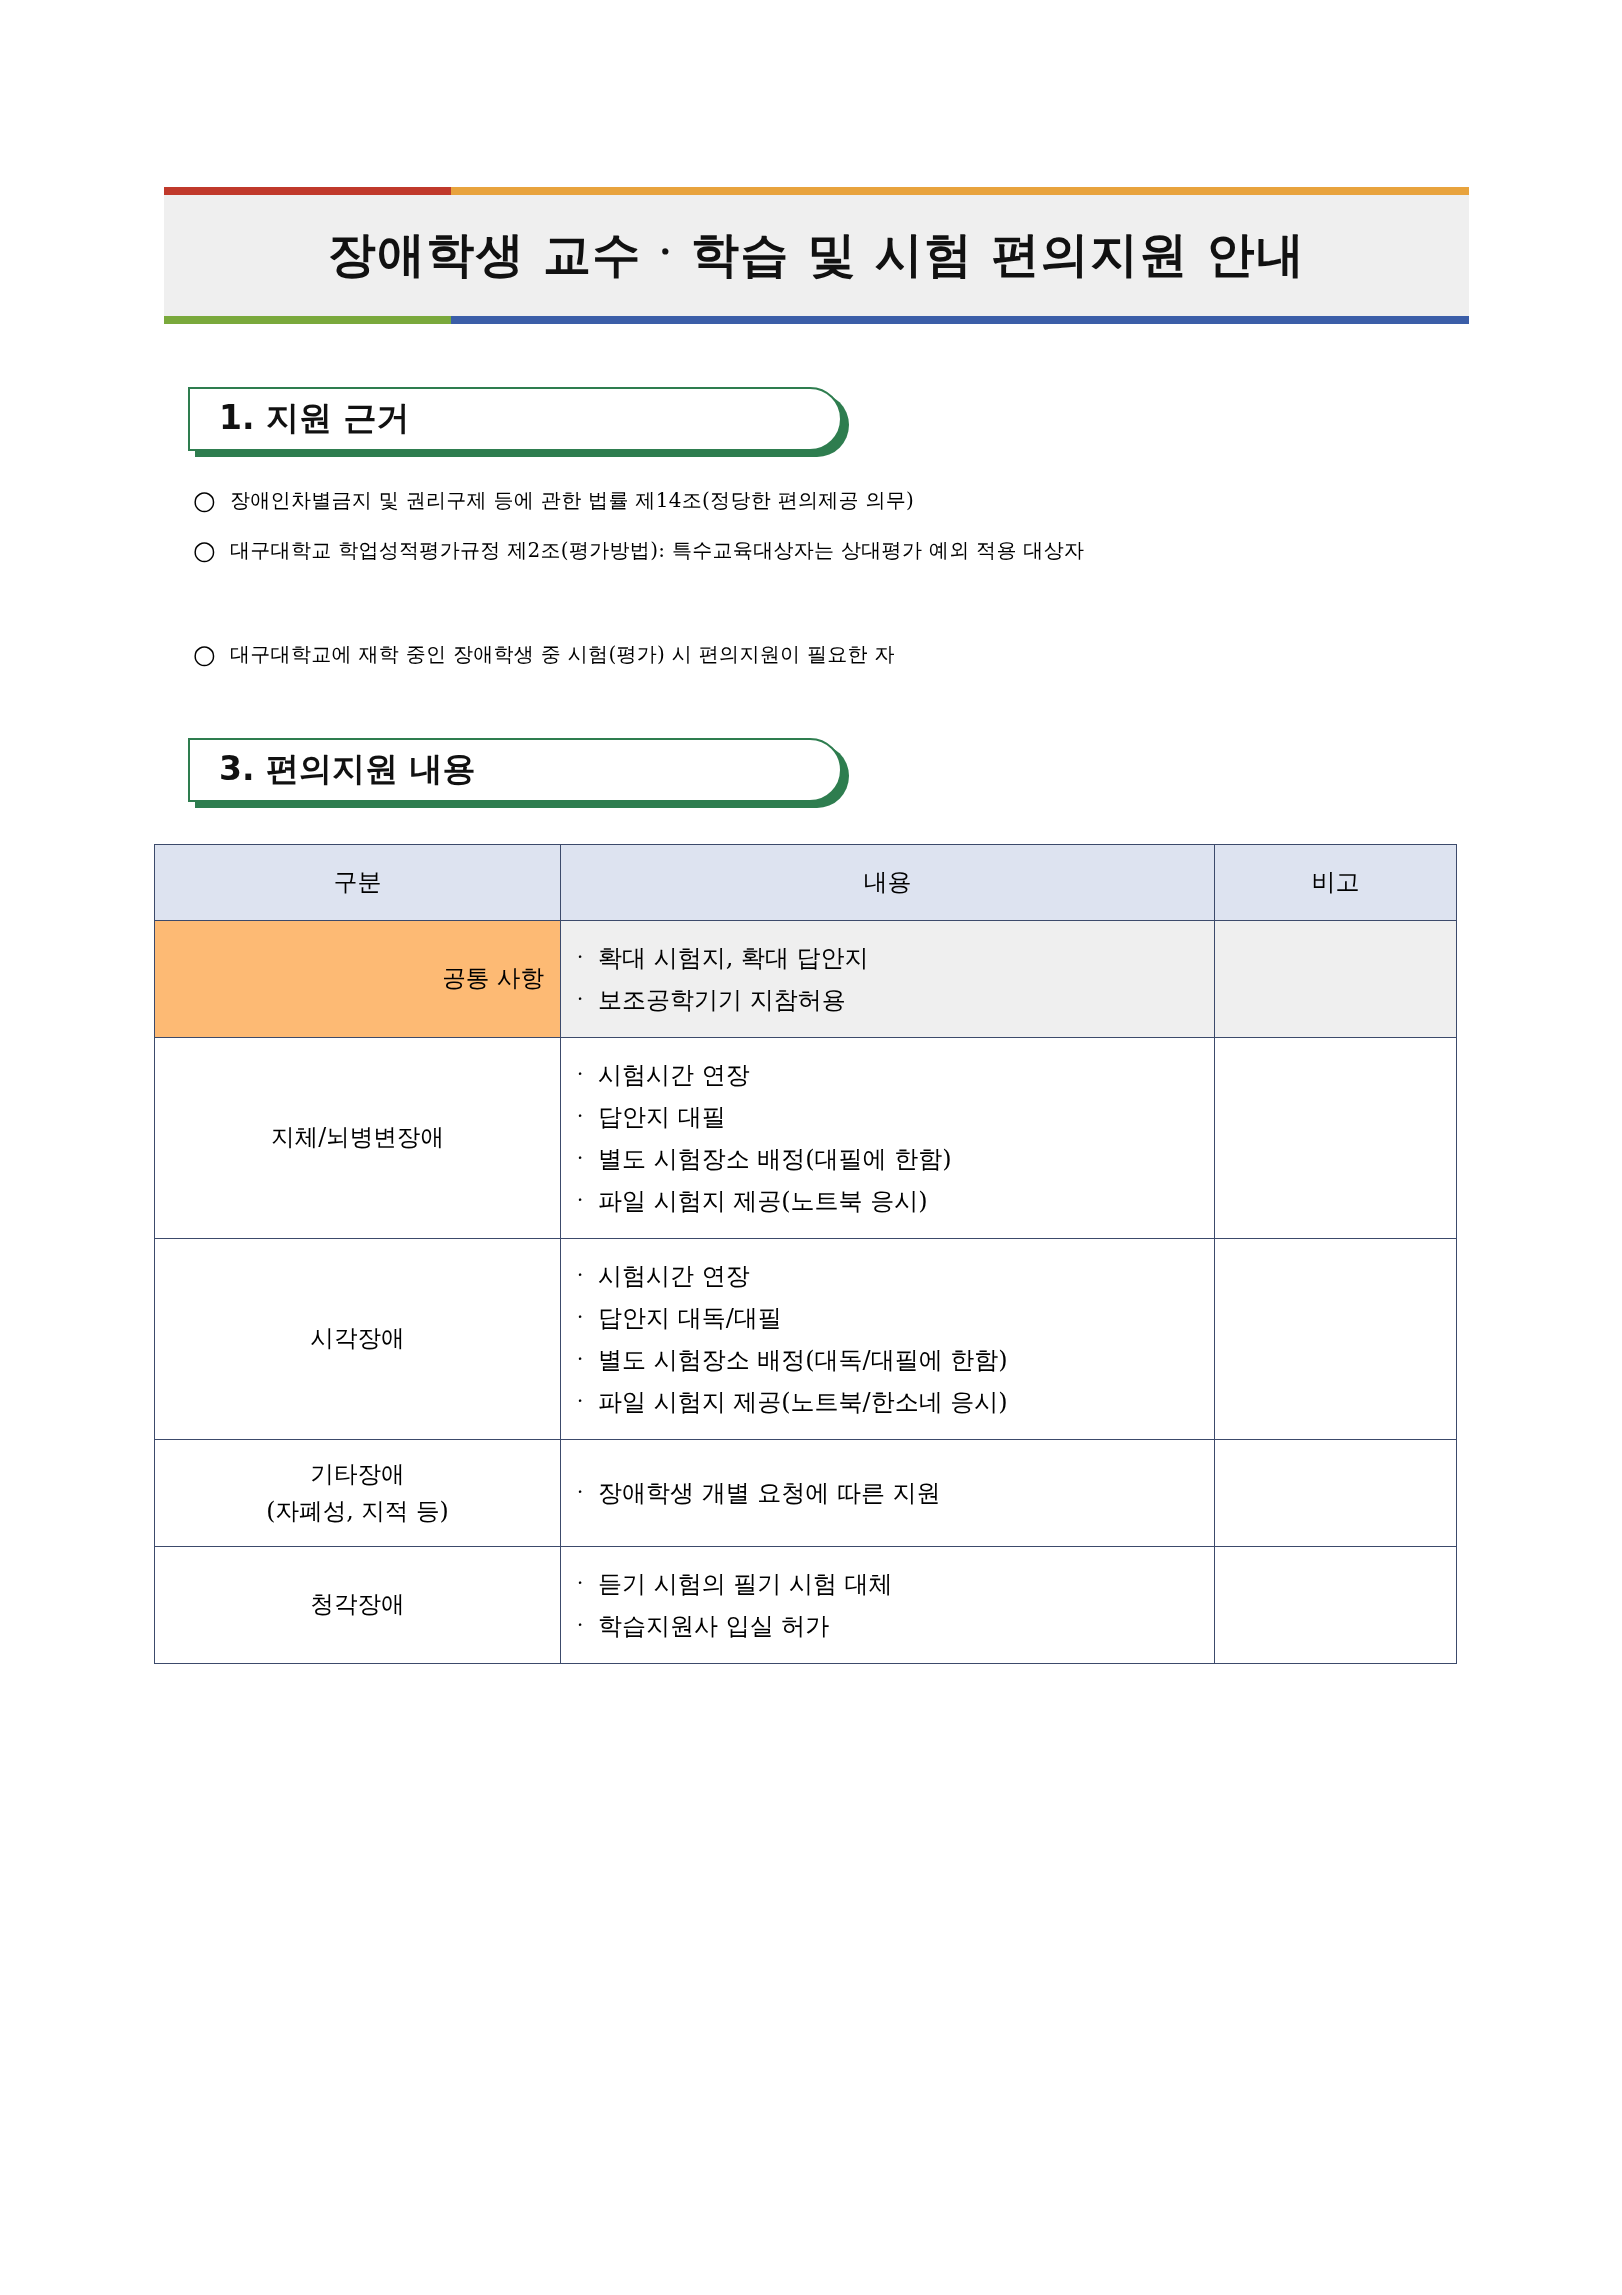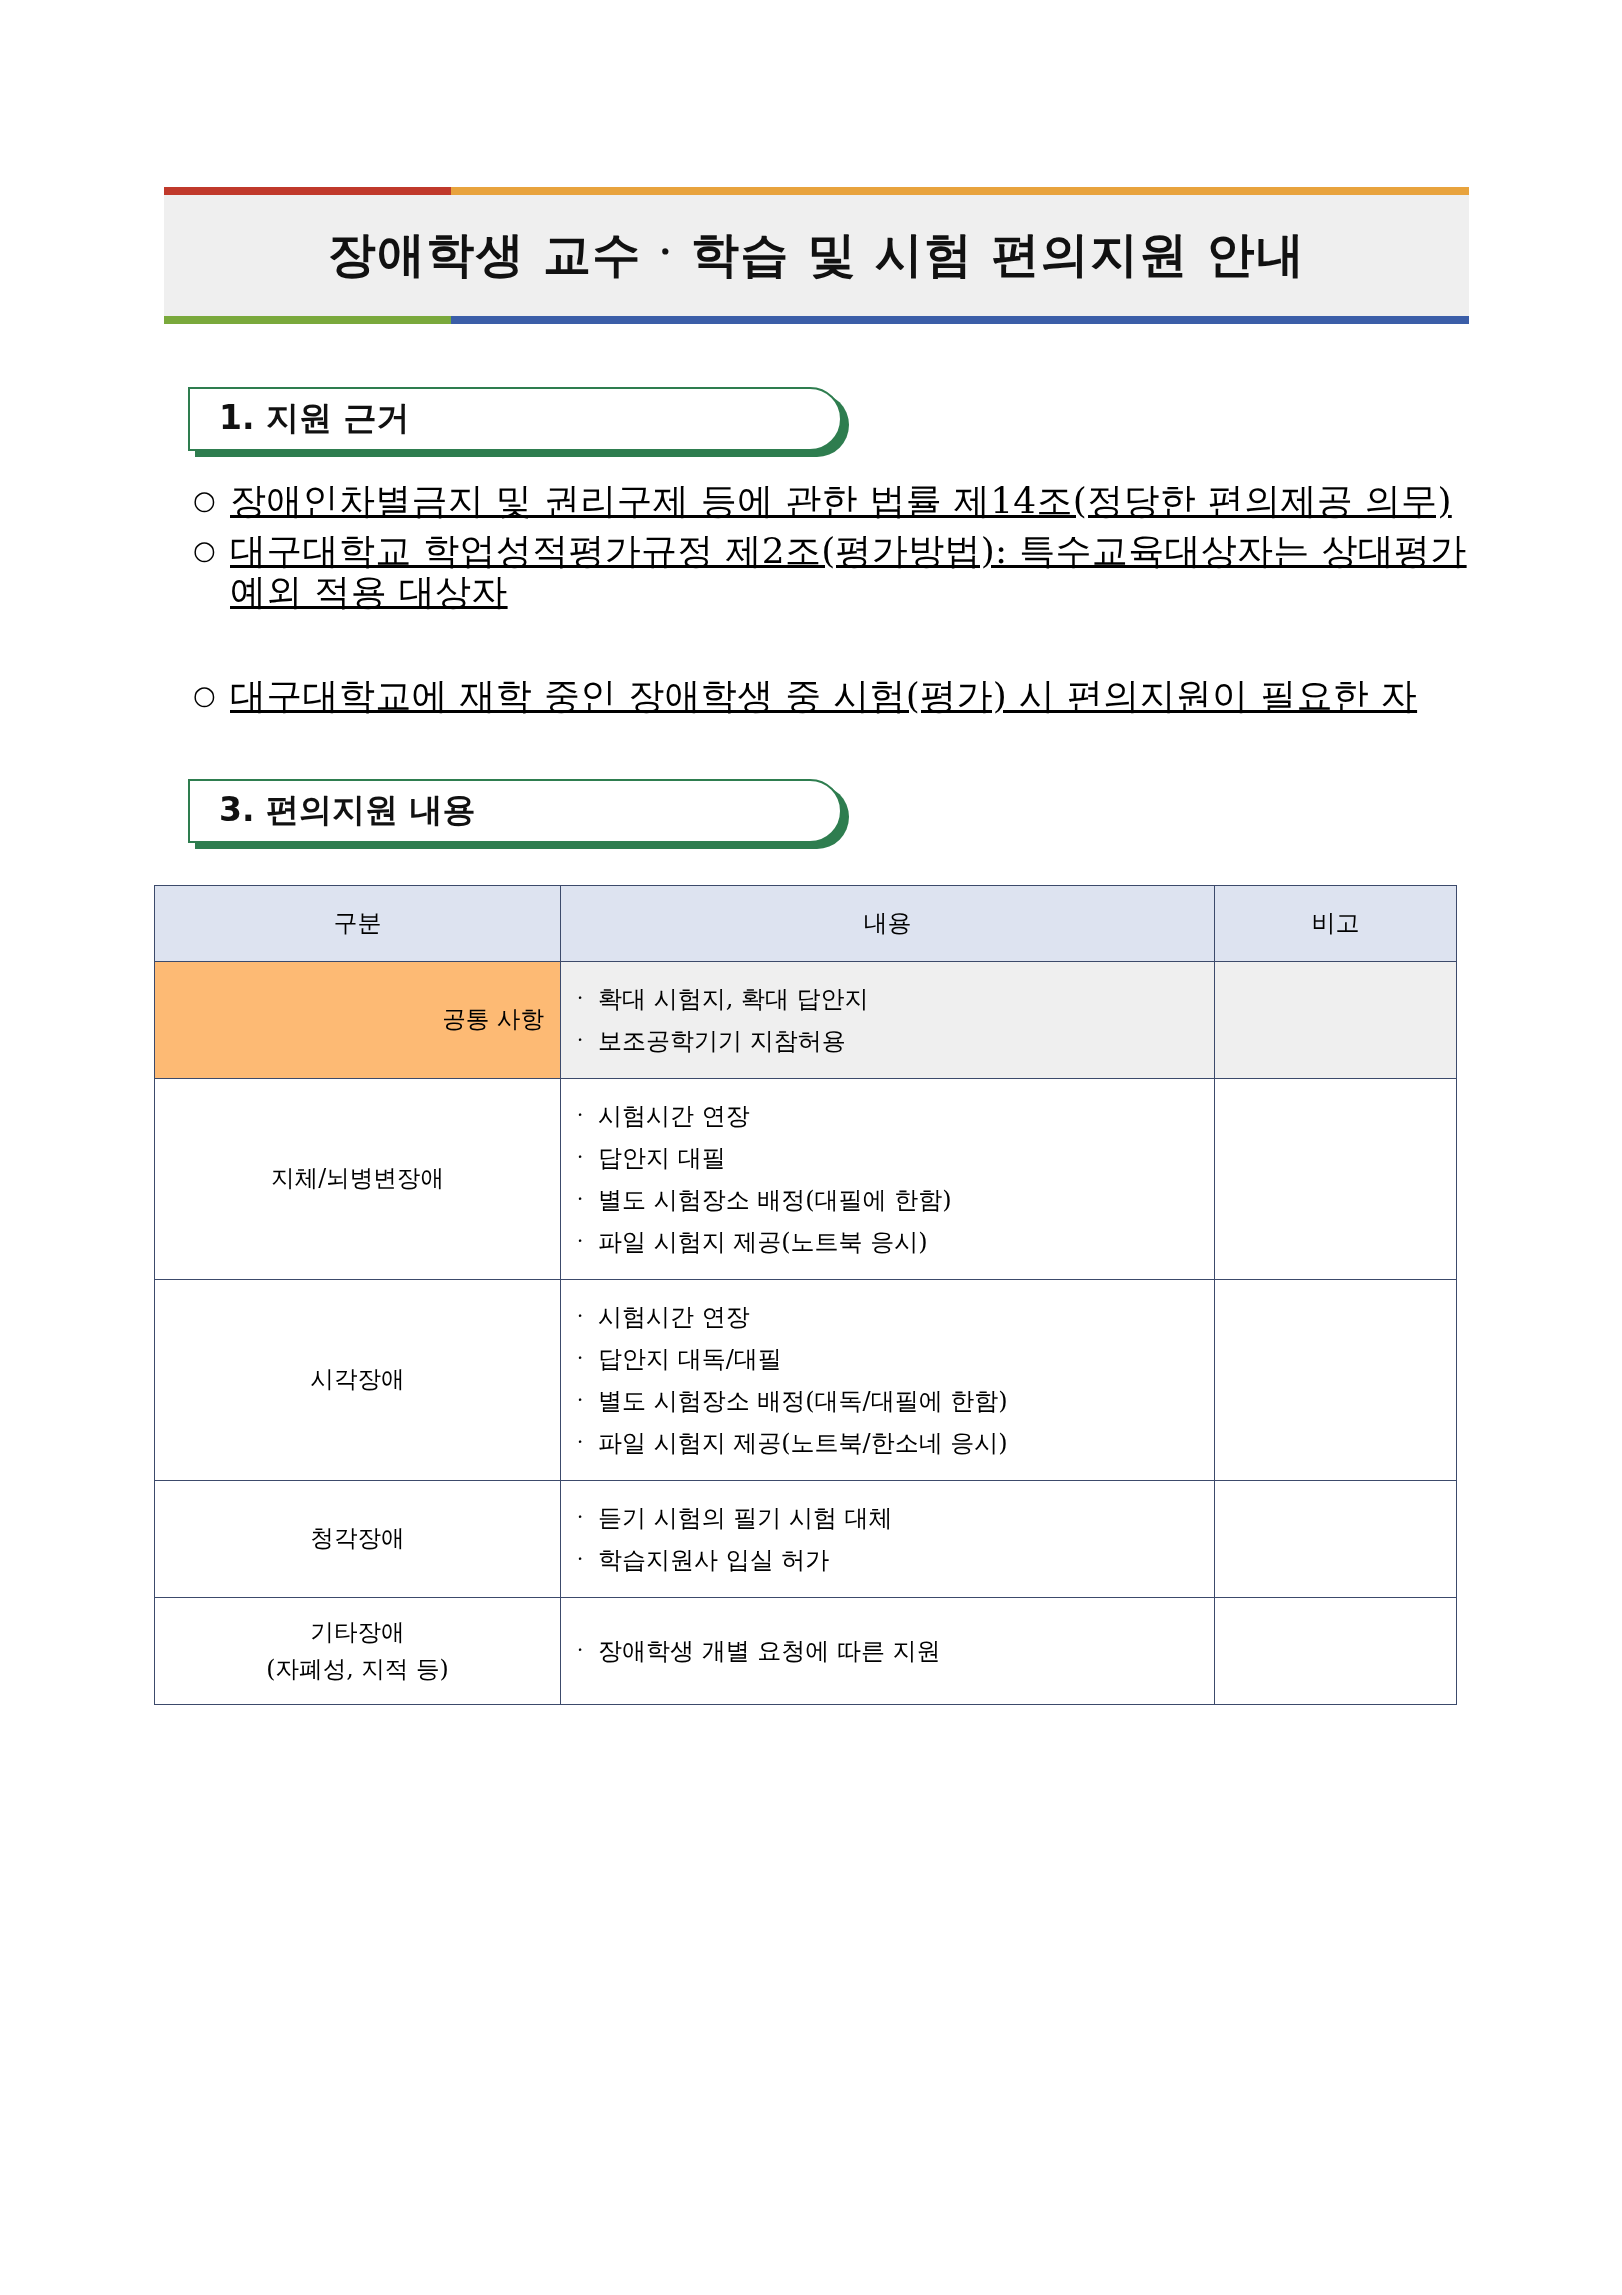--- a/index.html
+++ b/index.html
@@ -110,25 +110,24 @@
     margin-bottom: 9.2px;
   }
   .bullet-mark {
     font-size: 26px;
     line-height: 41px;
     width: 37px;
     flex: 0 0 37px;
     color: #000;
   }
   .bullet-text {
-    font-size: 36px;
+    font-size: 20px;
     line-height: 41px;
     letter-spacing: 0.3px;
     max-width: 1243px;
-    text-decoration: underline;
   }
 
   
   .table-wrap {
     margin-top: 35px;
   }
   table.benefit {
     border-collapse: collapse;
     width: 1302px;
     table-layout: fixed;
@@ -304,46 +303,46 @@
               </div>
               <div class="citem">
                 <span class="dot">·</span>
                 <span>파일 시험지 제공(노트북/한소네 응시)</span>
               </div>
             </td>
             <td class="remark"></td>
           </tr>
 
           <tr>
-            <td class="cat">청각장애</td>
-            <td class="content">
-              <div class="citem">
-                <span class="dot">·</span>
-                <span>듣기 시험의 필기 시험 대체</span>
-              </div>
-              <div class="citem">
-                <span class="dot">·</span>
-                <span>학습지원사 입실 허가</span>
-              </div>
-            </td>
-            <td class="remark"></td>
-          </tr>
-
-          <tr>
             <td class="cat">
               <div>기타장애</div>
               <div>(자폐성, 지적 등)</div>
             </td>
             <td class="content">
               <div class="citem">
                 <span class="dot">·</span>
                 <span>장애학생 개별 요청에 따른 지원</span>
               </div>
             </td>
             <td class="remark"></td>
           </tr>
+
+          <tr>
+            <td class="cat">청각장애</td>
+            <td class="content">
+              <div class="citem">
+                <span class="dot">·</span>
+                <span>듣기 시험의 필기 시험 대체</span>
+              </div>
+              <div class="citem">
+                <span class="dot">·</span>
+                <span>학습지원사 입실 허가</span>
+              </div>
+            </td>
+            <td class="remark"></td>
+          </tr>
         </tbody>
       </table>
     </div>
   </div>
 
 </div>
 
 
 </body></html>

